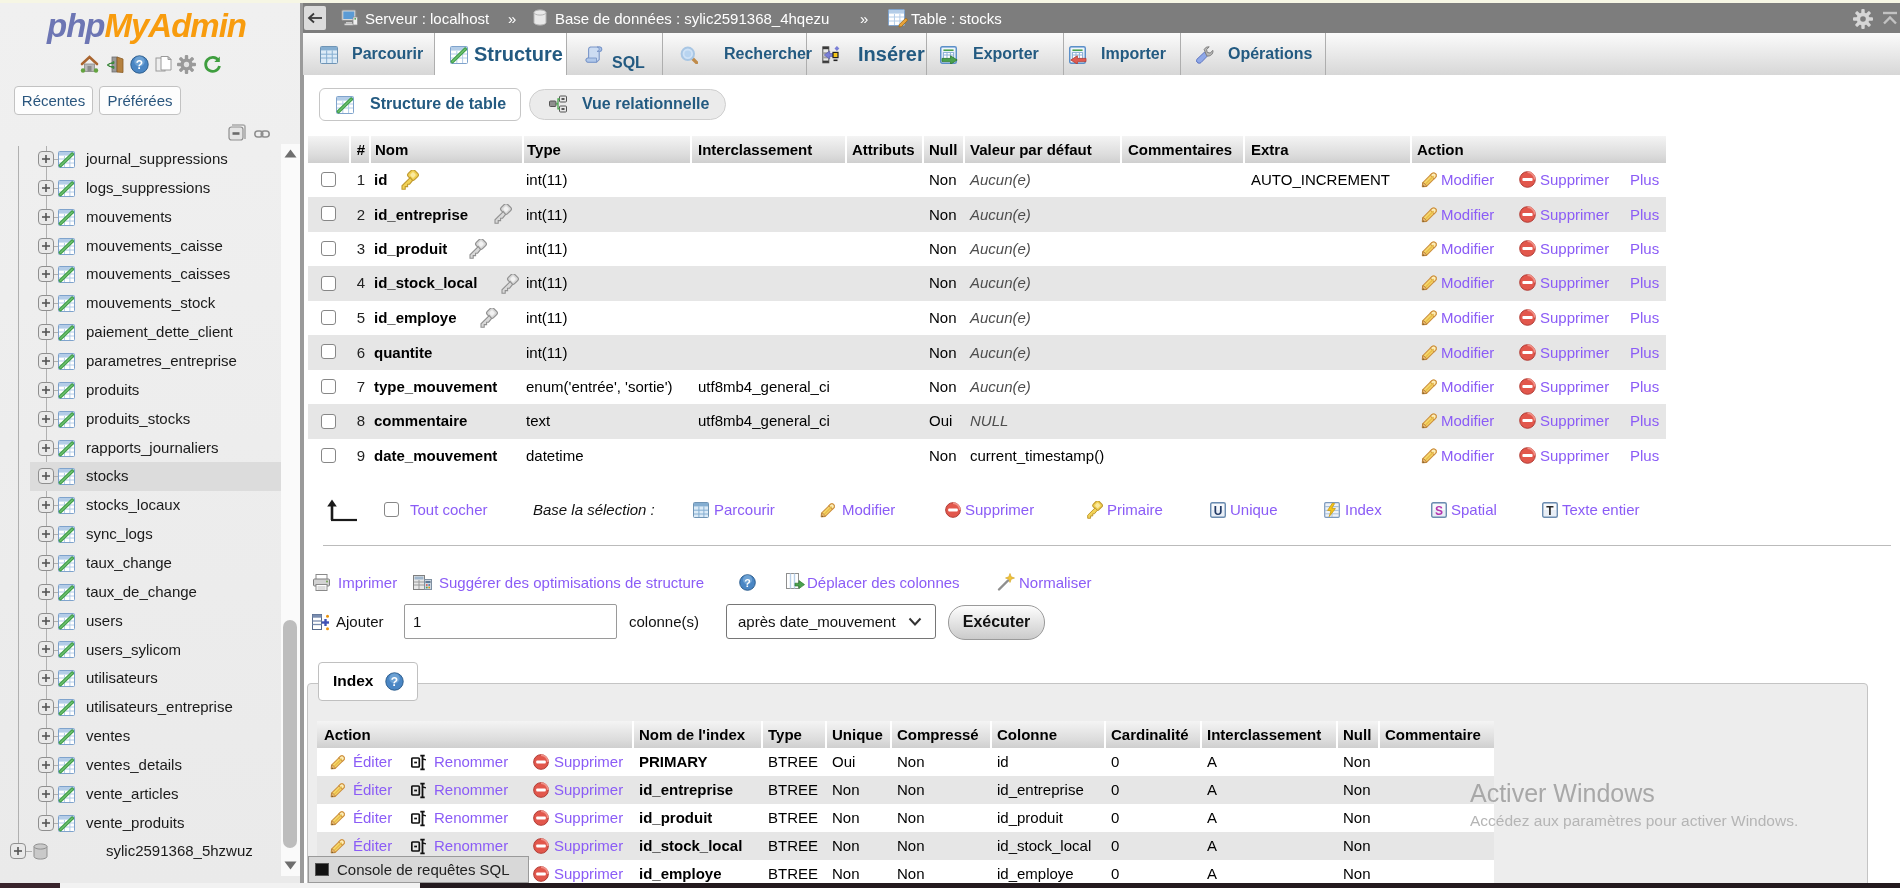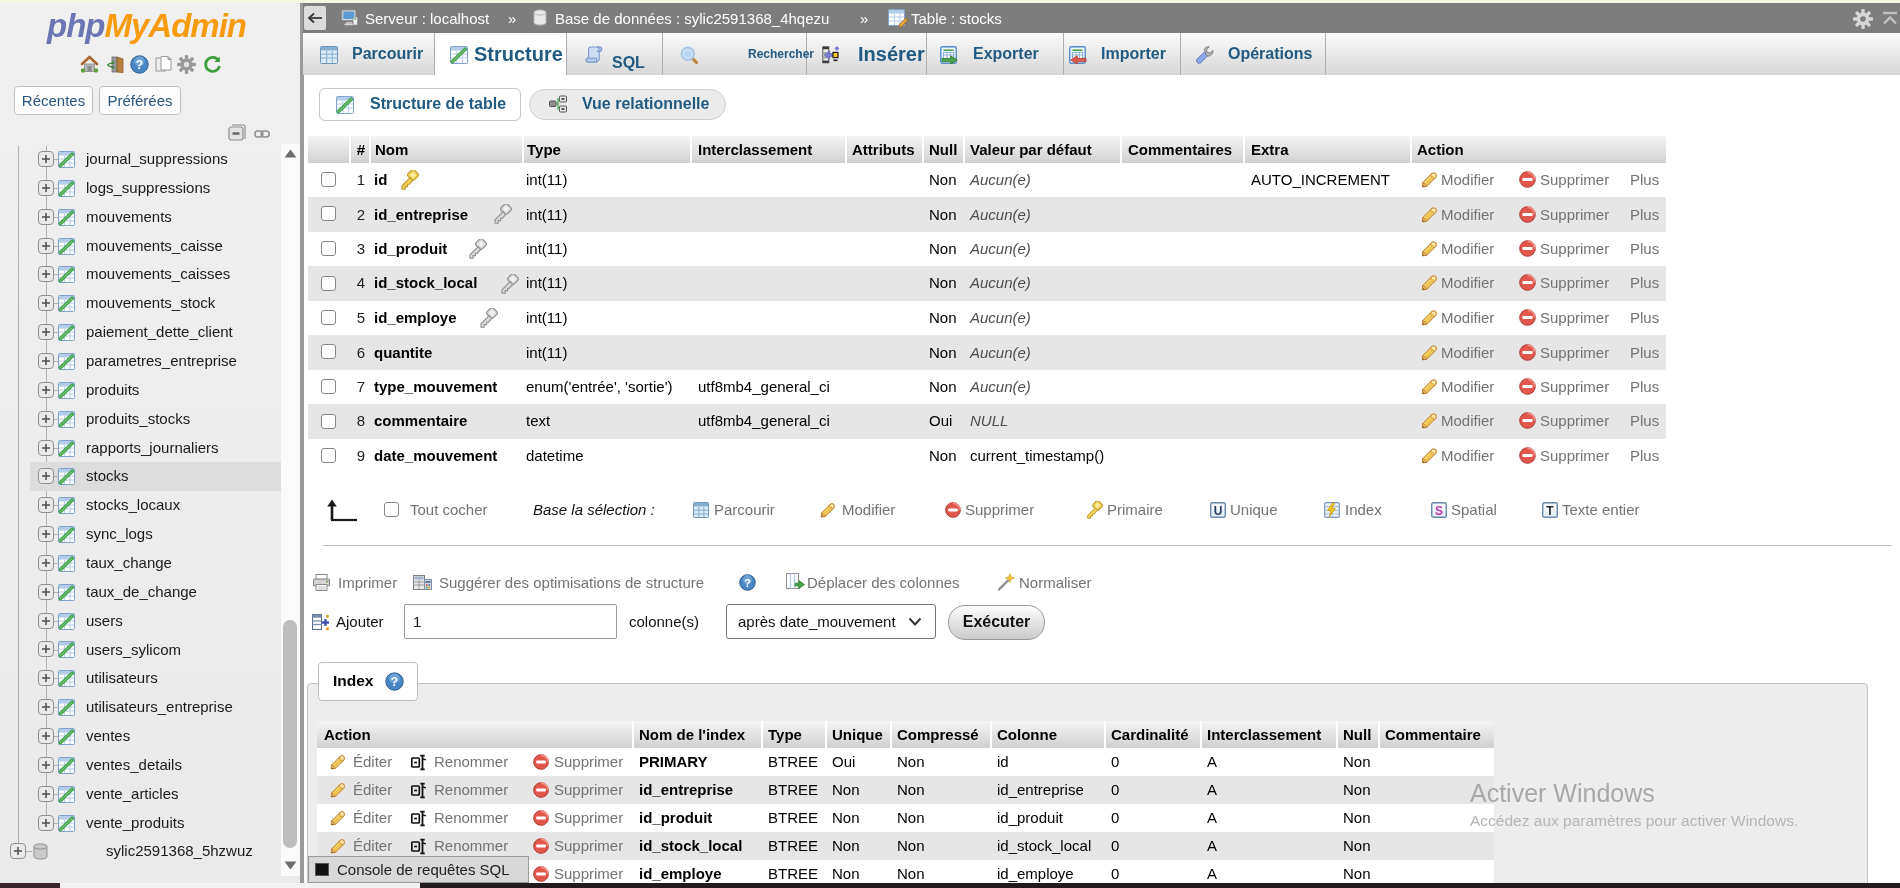--- a/index.html
+++ b/index.html
@@ -1,19 +1,19 @@
 <!DOCTYPE html>
 <html><head><meta charset="utf-8"><style>
 
 * { margin:0; padding:0; box-sizing:border-box; }
 html,body { width:1900px; height:888px; overflow:hidden; background:#fff;
   font-family:"Liberation Sans", sans-serif; }
 .abs { position:absolute; }
 .t { position:absolute; white-space:nowrap; font-size:15px; line-height:18px; color:#000; }
-.link { color:#737373; }
+.link { color:#8b5cf6; }
 .b { font-weight:bold; }
 .i { font-style:italic; }
 .g { color:#4d4d4d; }
 .w { color:#fff; }
 .hsep { position:absolute; top:0; width:1px; height:42px; background:#aeaeae; }
 .cb { position:absolute; width:15px; height:15px; border:1.5px solid #878787; border-radius:3px; background:#fff; }
 </style></head><body>
 
 <div class="abs" style="left:0;top:0;width:1900px;height:3px;background:#f6f6e4;"></div>
 <div class="abs" style="left:0;top:3px;width:300px;height:880px;background:linear-gradient(180deg,#f0f0f0,#eaeaea);"></div>
@@ -583,21 +583,21 @@
     <path d="M 5 1 h 9.5 a 2.2 2.2 0 0 1 2.2 2.2 c 0 1.2 -1 2.2 -2.2 2.2 h -0.3 v 8.2 l -2.6 2.6 h -8.4 a 2.1 2.1 0 0 1 -2.1 -2.1 c 0 -1.1 0.9 -2.1 2.1 -2.1 h 0.4 v -8.7 a 2.3 2.3 0 0 1 2.3 -2.3 z" fill="#ccdcf2" stroke="#7a96c8" stroke-width="1.1"></path>
 <path d="M 14.5 1 a 2.2 2.2 0 0 1 0 4.4 h -2.5 a 2.2 2.2 0 0 0 0 -4.4 z" fill="#a8c2e8" stroke="#7a96c8" stroke-width="0.9"></path>
 <path d="M 3.1 12 h 8.4 v 4.2 h -8.4 a 2.1 2.1 0 0 1 0 -4.2 z" fill="#b0c8ea" stroke="#7a96c8" stroke-width="0.9"></path>
   </svg>
 <div class="t b" style="left:612px;top:54px;font-size:16px;color:#235a81;">SQL</div>
 <svg style="position:absolute;left:680px;top:46px;" width="18" height="18" viewBox="0 0 18 18">
     <line x1="11.7" y1="11.7" x2="16.6" y2="16.6" stroke="#c08b4a" stroke-width="3.4" stroke-linecap="round"></line>
 <circle cx="7.8" cy="7.8" r="6.2" fill="#cfe2f6" stroke="#a8c6e4" stroke-width="2"></circle>
 <circle cx="7.8" cy="7.8" r="3.4" fill="#b8d4f0"></circle>
   </svg>
-<div class="t b" style="left:748px;top:45px;font-size:12px;color:#235a81;">Rechercher</div>
+<div class="t b" style="left:724px;top:45px;font-size:16px;color:#235a81;">Rechercher</div>
 <svg style="position:absolute;left:822px;top:46px;" width="18" height="18" viewBox="0 0 18 18">
     <rect x="0.8" y="0.8" width="6" height="16" fill="#e8e8e8" stroke="#555" stroke-width="1"></rect>
 <rect x="0.8" y="0.8" width="6" height="2.4" fill="#3a3a3a"></rect>
 <rect x="0.8" y="6.2" width="6" height="2" fill="#a0a0a0"></rect>
 <rect x="0.8" y="10.4" width="6" height="2" fill="#a0a0a0"></rect>
 <rect x="0.8" y="14.6" width="6" height="2.2" fill="#3a3a3a"></rect>
 <path d="M 2.2 9 l 5.5 -4 v 2.6 h 4.5 v 2.8 h -4.5 v 2.6 z" fill="#7a7fd6" stroke="#5a5fb0" stroke-width="0.7"></path>
 <rect x="11" y="6.4" width="5" height="5.2" fill="#f5c518" stroke="#222" stroke-width="1.2"></rect>
 <rect x="13.2" y="0.8" width="3.4" height="3.4" transform="rotate(45 14.9 2.5)" fill="#7a7fd6"></rect>
 <rect x="11.5" y="13.5" width="4" height="1.6" fill="#222"></rect>

